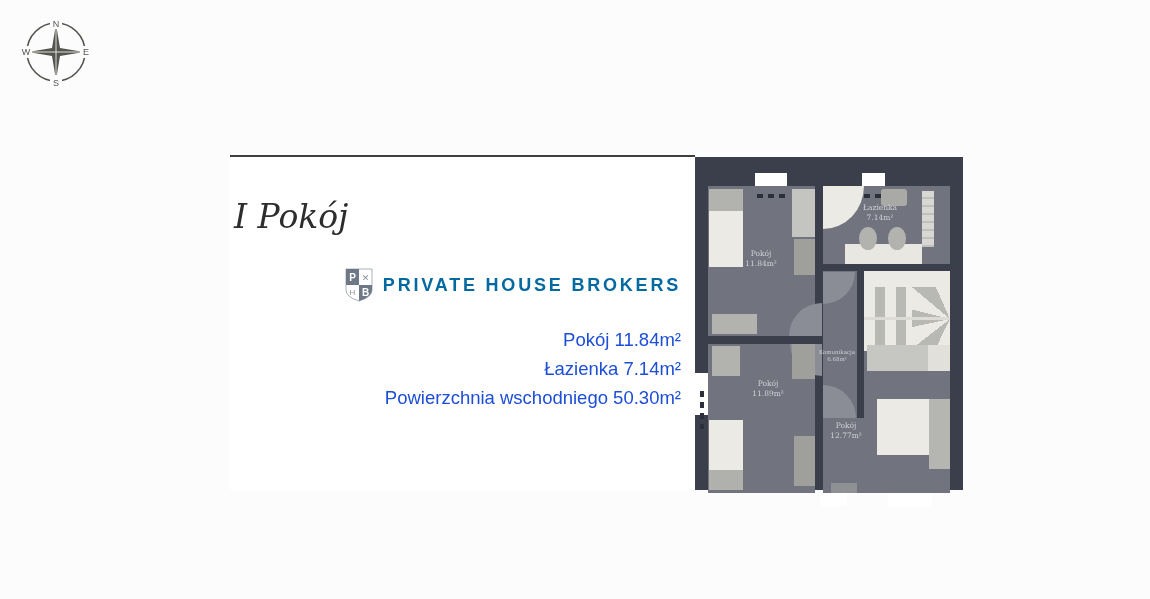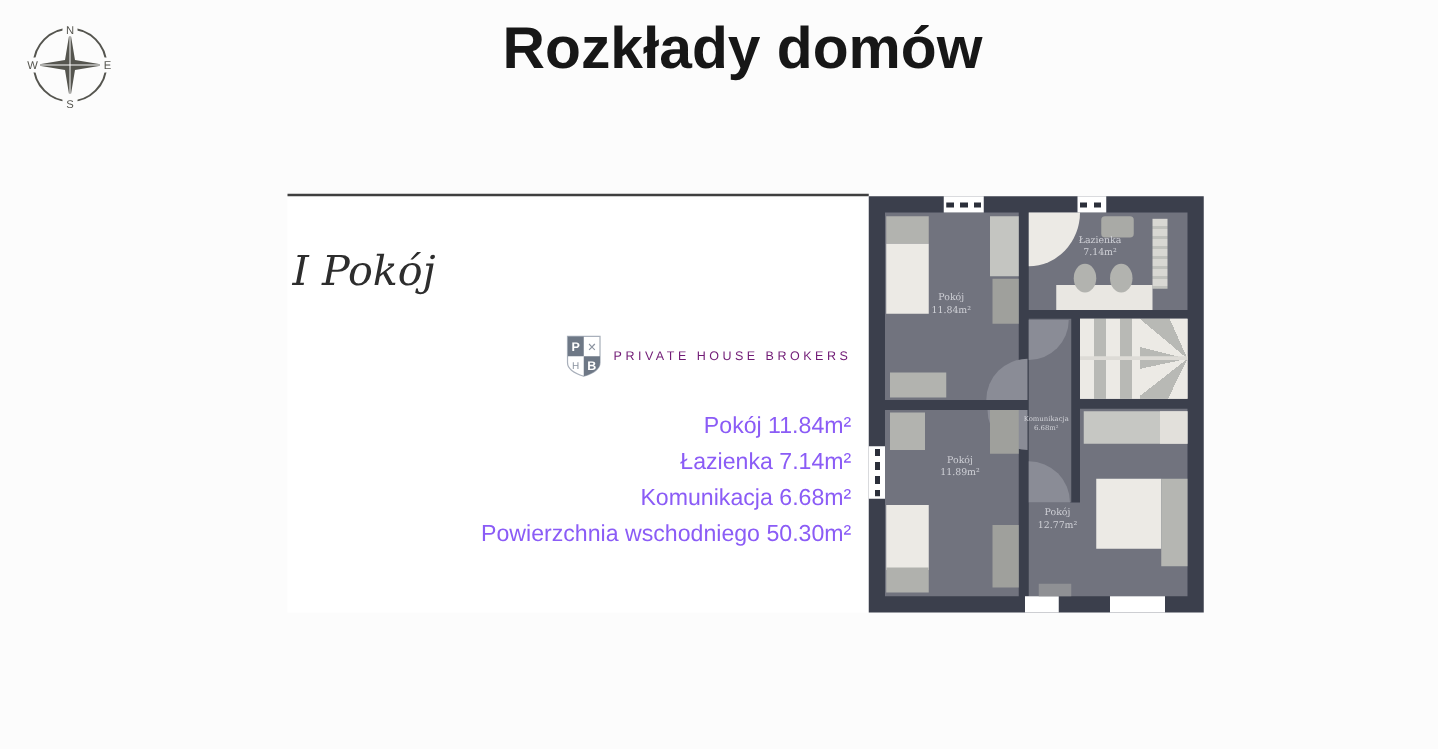--- a/index.html
+++ b/index.html
@@ -11,27 +11,27 @@
   .title-wrap { position:absolute; left:0; top:0; width:1150px; text-align:center; padding-left:38px; }
   .title { margin-top:10px; font-size:47px; font-weight:800; color:#171717; letter-spacing:0px; }
   .subtitle { margin-top:9px; font-size:19px; color:#1f1f1f; }
 
   
   .panel { position:absolute; left:230px; top:155px; width:465px; height:335px;
            background:#ffffff; border-top:2px solid #3f3f3f; }
   .floor-title { position:absolute; left:4px; top:40px; font-family:"DejaVu Serif", serif;
                  font-style:italic; font-size:33px; color:#2d2d2d; }
   .brand { position:absolute; right:14px; top:111px; display:flex; align-items:center; gap:10px; }
-  .brand-name { font-size:10px; letter-spacing:2.8px; color:#701a75; font-weight:400; }
+  .brand-name { font-size:18px; letter-spacing:2.8px; color:#0369a1; font-weight:700; }
   .room-list { position:absolute; right:14px; top:168px; text-align:right; }
-  .room-list div { font-size:18.5px; line-height:29px; color:#8b5cf6; }
+  .room-list div { font-size:18.5px; line-height:29px; color:#1d4ed8; }
 
   
   .plan { position:absolute; left:695px; top:157px; width:268px; height:333px; background:#3b3f4c; }
-  .plan div { position:absolute; }
+  .plan div { position:absolute;margin-top:16px; }
   .floor { background:#71737e; }
   .stairs-bg { background:#eceae5; }
   .arc { background:#8a8c96; }
   .rlabel { color:#cfd0d6; font-family:"DejaVu Serif", serif; text-align:center; line-height:1.35; }
   .rlabel span { display:block; }
   .win { background:#ffffff; }
   .dash-h { background:repeating-linear-gradient(90deg,#2b2f3a 0 6px, transparent 6px 11px); }
   .dash-v { background:repeating-linear-gradient(180deg,#2b2f3a 0 6px, transparent 6px 11px); }
 </style>
 </head>
@@ -45,21 +45,20 @@
   <rect x="30" y="59" width="12" height="13" fill="#fcfcfc"></rect>
   <rect x="0" y="30" width="12" height="12" fill="#fcfcfc"></rect>
   <rect x="60" y="30" width="12" height="12" fill="#fcfcfc"></rect>
   <text x="36" y="11" font-size="9" fill="#55554f" text-anchor="middle" font-family="Liberation Sans, sans-serif">N</text>
   <text x="36" y="70" font-size="9" fill="#55554f" text-anchor="middle" font-family="Liberation Sans, sans-serif">S</text>
   <text x="66" y="39" font-size="9" fill="#55554f" text-anchor="middle" font-family="Liberation Sans, sans-serif">E</text>
   <text x="6" y="39" font-size="9" fill="#55554f" text-anchor="middle" font-family="Liberation Sans, sans-serif">W</text>
 </svg>
 
 <div class="title-wrap">
-  <div class="title">Rozkłady domów</div>
 </div>
 
 <div class="panel">
   <div class="floor-title">I Pokój</div>
 
   <div class="brand">
     <svg width="28" height="34" viewBox="0 0 28 34">
       <defs>
           <clipPath id="sh">
             <path d="M1,1 H27 V22 Q27,29 14,33 Q1,29 1,22 Z"></path>
@@ -74,21 +73,20 @@
       <text x="20.5" y="12.5" font-size="9" fill="#8b93a0" text-anchor="middle" font-family="Liberation Sans, sans-serif">✕</text>
       <text x="7.5" y="27" font-size="8" fill="#8b93a0" text-anchor="middle" font-family="Liberation Sans, sans-serif">H</text>
       <text x="20.5" y="28" font-size="10" font-weight="bold" fill="#ffffff" text-anchor="middle" font-family="Liberation Sans, sans-serif">B</text>
     </svg>
     <span class="brand-name">PRIVATE HOUSE BROKERS</span>
   </div>
 
   <div class="room-list">
     <div>Pokój 11.84m²</div>
     <div>Łazienka 7.14m²</div>
-    <div>Komunikacja 6.68m²</div>
     <div>Powierzchnia wschodniego 50.30m²</div>
   </div>
 </div>
 
 <div class="plan">
 
   <div class="floor" style="left:13px;top:13px;width:107px;height:150px;"></div>
   <div class="floor" style="left:128px;top:13px;width:127px;height:78px;"></div>
   <div class="floor" style="left:128px;top:98px;width:34px;height:147px;"></div>
   <div class="floor" style="left:13px;top:171px;width:107px;height:149px;"></div>

